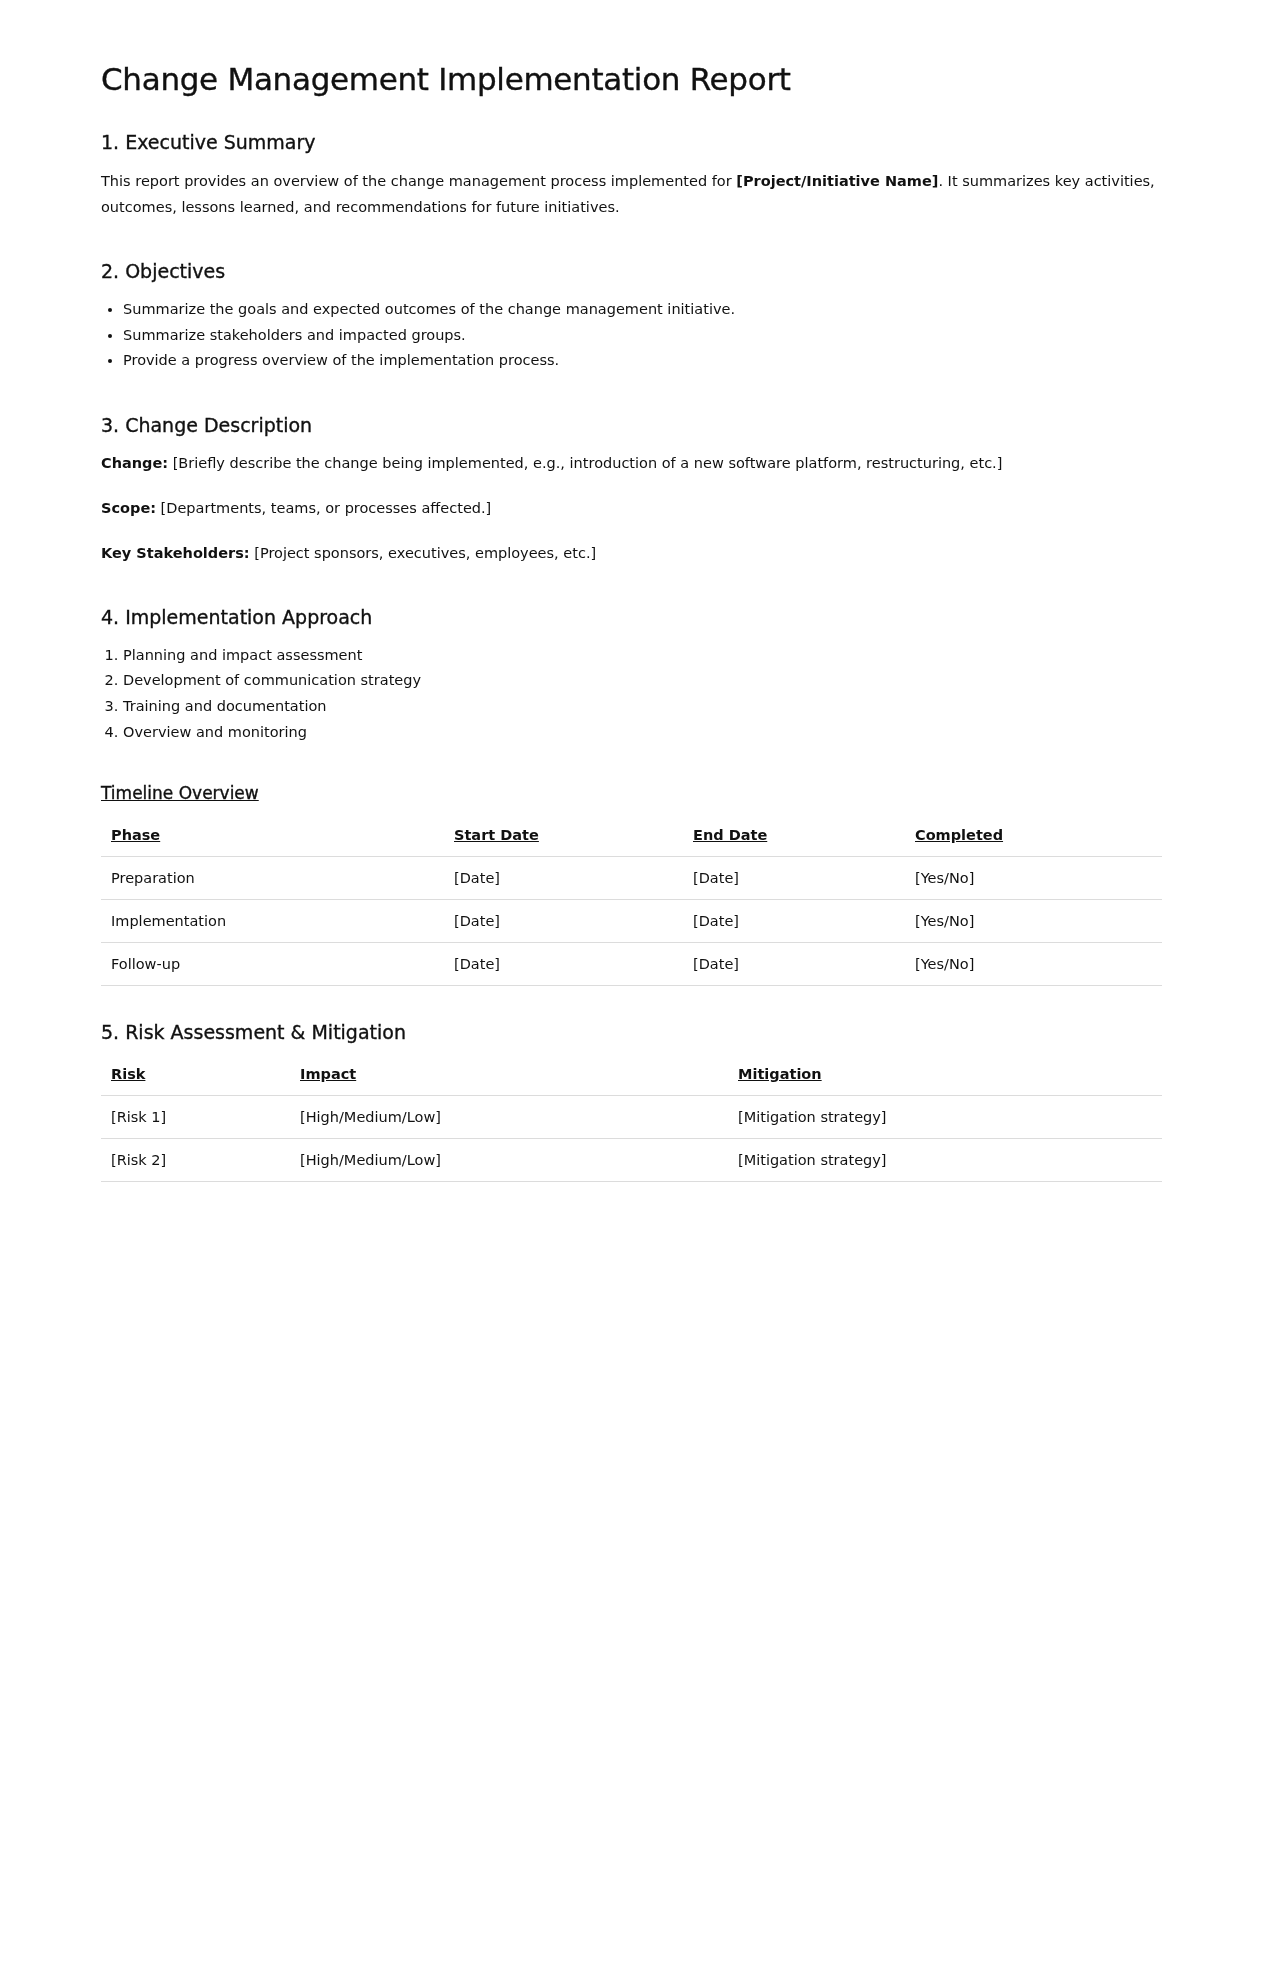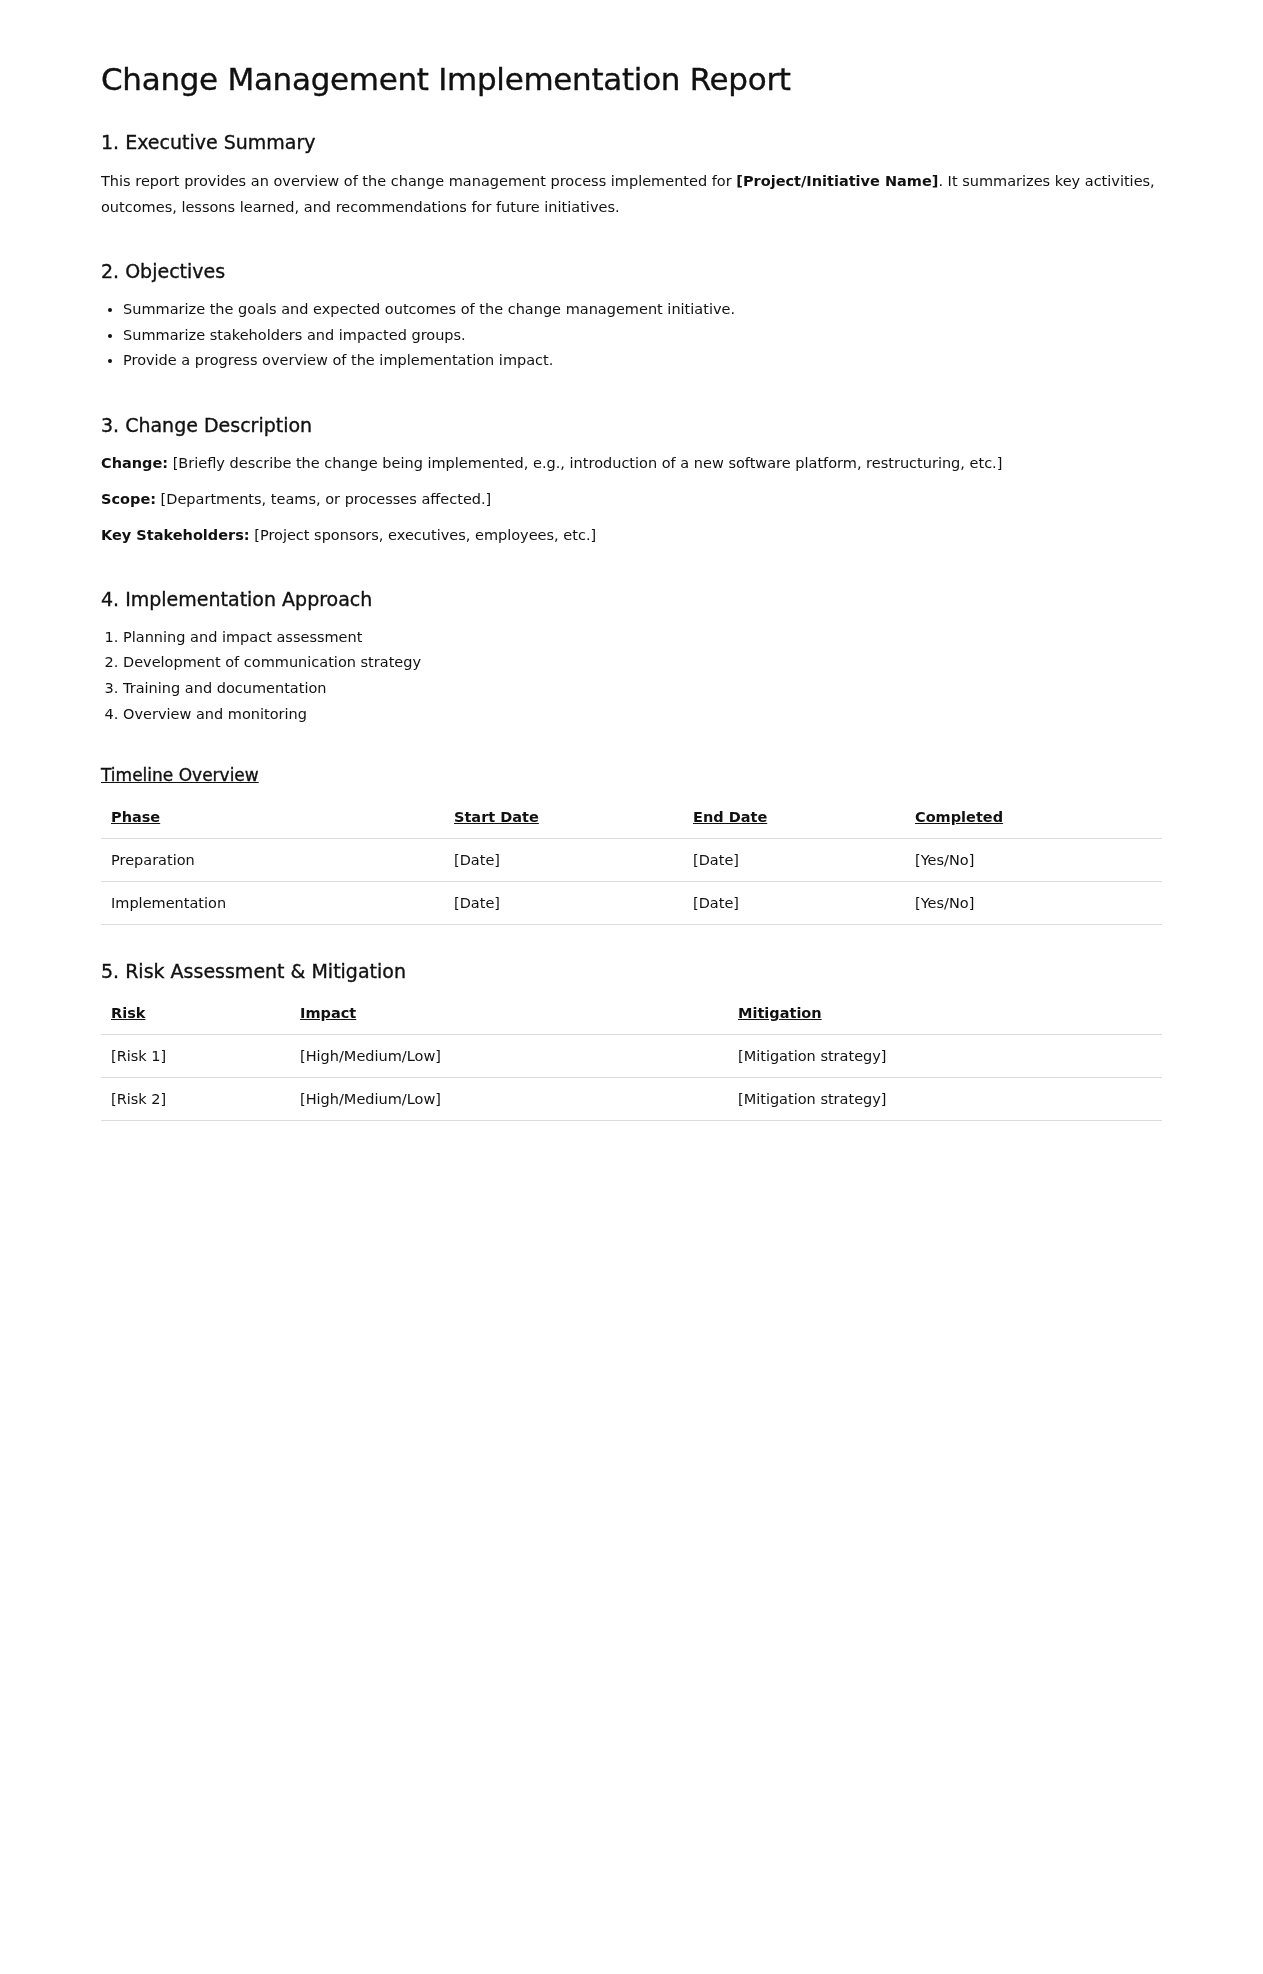--- a/index.html
+++ b/index.html
@@ -39,21 +39,21 @@
   }
   .bold { font-weight: bold; }
   h1, h2, h3 { -webkit-text-stroke: 0.35px #111; }
   p { margin: 0; }
   .sec1-h { margin-top: 28px; }
   .sec1-p { margin-top: 13px; }
   .sec-h { margin-top: 38px; }
   ul, ol { margin: 13px 0 0 0; padding-left: 22px; }
   ul li, ol li { line-height: 25.6px; }
   ol { padding-left: 22px; }
-  .desc-p { margin-top: 10px; }
+  .desc-p { margin-top: 19px; }
   .desc-p.first { margin-top: 12px; }
   .timeline-h { margin-top: 36px; }
   table {
     border-collapse: collapse;
     width: 1061px;
     table-layout: fixed;
   }
   .timeline-table { margin-top: 9px; }
   .risk-table { margin-top: 8px; }
   th {
@@ -83,21 +83,21 @@
   <section>
     <h2 class="sec1-h">1. Executive Summary</h2>
     <p class="sec1-p"><span>This report provides an overview of the change management process implemented for </span><span class="bold">[Project/Initiative Name]</span><span>. It summarizes key activities, outcomes, lessons learned, and recommendations for future initiatives.</span></p>
   </section>
 
   <section>
     <h2 class="sec-h">2. Objectives</h2>
     <ul>
       <li>Summarize the goals and expected outcomes of the change management initiative.</li>
       <li>Summarize stakeholders and impacted groups.</li>
-      <li>Provide a progress overview of the implementation impact.</li>
+      <li>Provide a progress overview of the implementation process.</li>
     </ul>
   </section>
 
   <section>
     <h2 class="sec-h">3. Change Description</h2>
     <p class="desc-p first"><span class="bold">Change:</span><span> [Briefly describe the change being implemented, e.g., introduction of a new software platform, restructuring, etc.]</span></p>
     <p class="desc-p"><span class="bold">Scope:</span><span> [Departments, teams, or processes affected.]</span></p>
     <p class="desc-p"><span class="bold">Key Stakeholders:</span><span> [Project sponsors, executives, employees, etc.]</span></p>
   </section>
 
@@ -132,20 +132,26 @@
           <td>[Date]</td>
           <td>[Date]</td>
           <td>[Yes/No]</td>
         </tr>
         <tr>
           <td>Implementation</td>
           <td>[Date]</td>
           <td>[Date]</td>
           <td>[Yes/No]</td>
         </tr>
+        <tr>
+          <td>Follow-up</td>
+          <td>[Date]</td>
+          <td>[Date]</td>
+          <td>[Yes/No]</td>
+        </tr>
       </tbody>
     </table>
   </section>
 
   <section>
     <h2 class="risk-h">5. Risk Assessment &amp; Mitigation</h2>
     <table class="risk-table">
       <colgroup>
         <col style="width:189px">
         <col style="width:438px">

